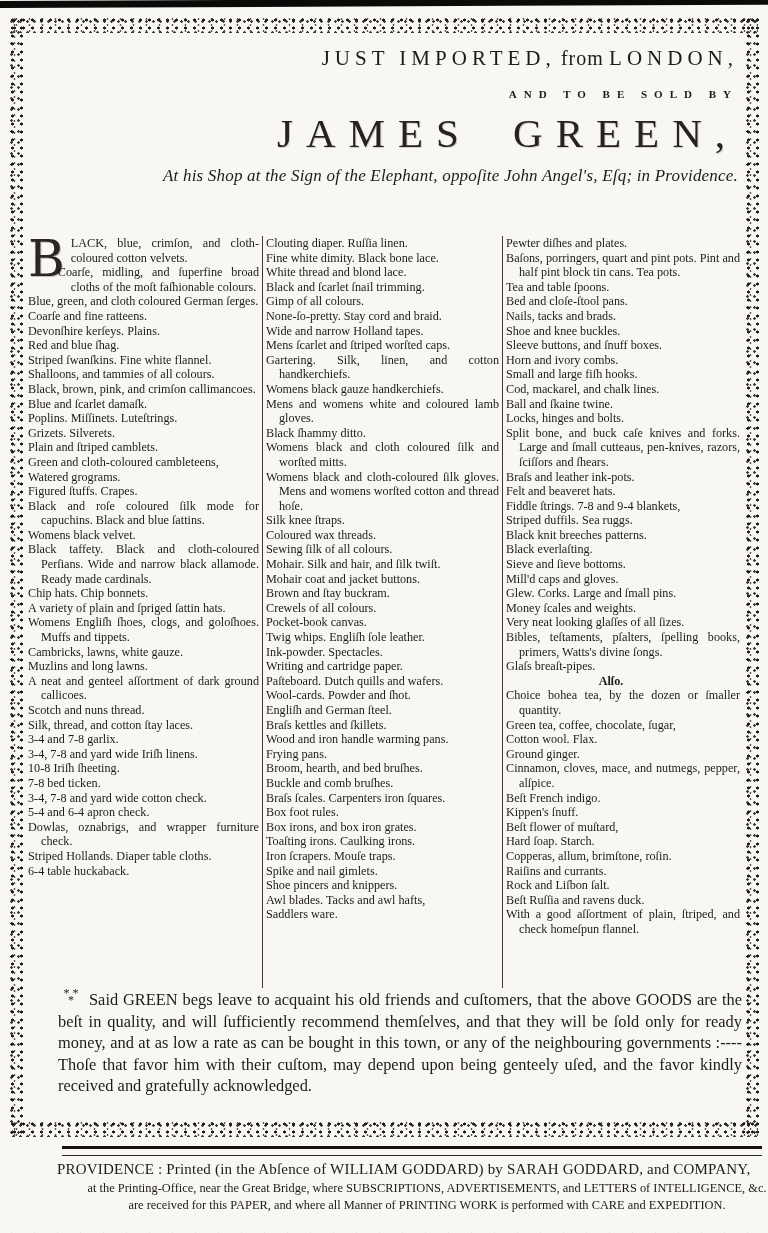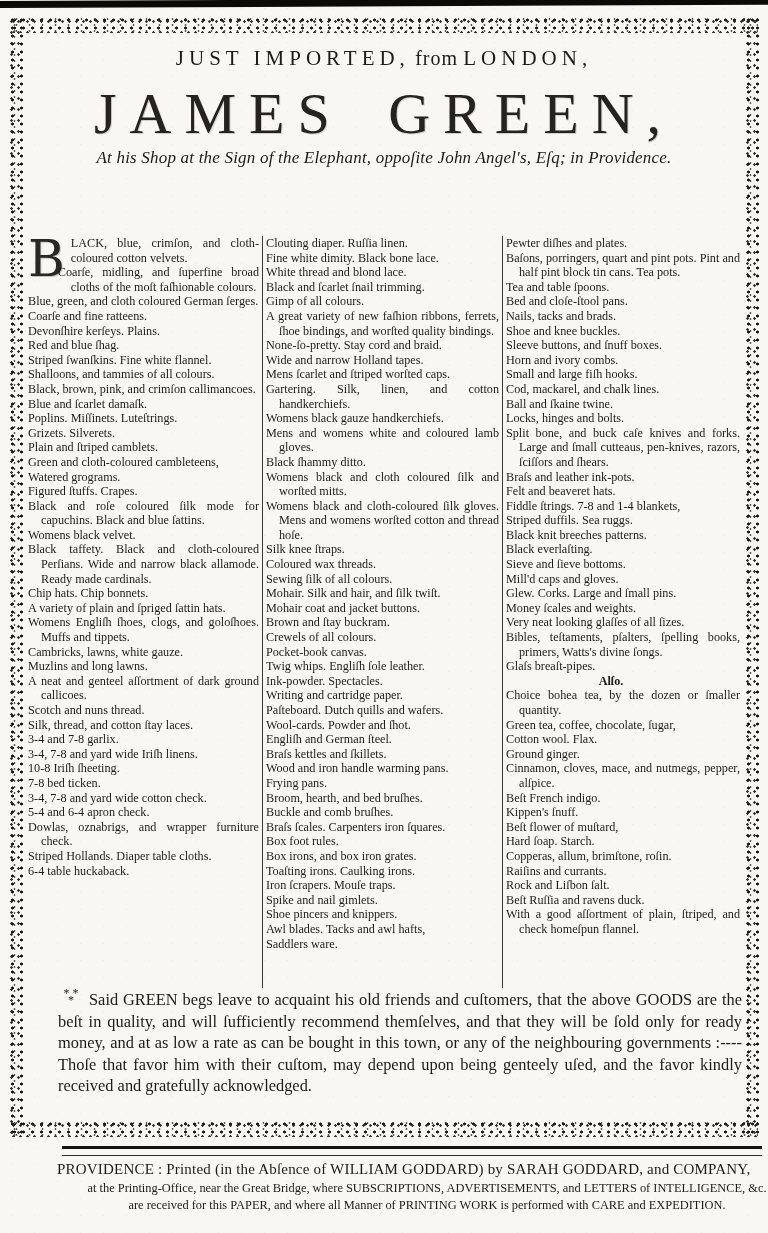--- a/index.html
+++ b/index.html
@@ -25,31 +25,31 @@
       radial-gradient(circle, #211f1c 1.3px, rgba(0,0,0,0) 1.8px),
       radial-gradient(circle, #3b3833 1px, rgba(0,0,0,0) 1.5px),
       radial-gradient(circle, #5a554d .8px, rgba(0,0,0,0) 1.2px);
     background-size:9px 8px, 7px 11px, 13px 6px;
   }
   .orn-top    { left:10px; top:16px;   width:748px; height:17px; }
   .orn-bottom { left:10px; top:1120px; width:748px; height:17px; }
   .orn-left   { left:8px;  top:16px;   width:15px;  height:1121px; }
   .orn-right  { left:744px;top:16px;   width:15px;  height:1121px; }
 
-  header { position:absolute; left:30px; top:46px; width:708px; text-align:center; }
+  header { position:absolute; left:30px; top:46px; width:708px; text-align:right; }
   .h-line1 { font-size:21px; }
   .h-line1 .caps-wide { letter-spacing:5px; }
   .h-line1 .lowercase-word { letter-spacing:1px; font-size:20px; }
   .h-line2 { margin-top:17px; font-size:11px; font-weight:bold; letter-spacing:7px; }
   .merchant {
-    margin-top:9px; font-size:58px; letter-spacing:13px; word-spacing:18px;
+    margin-top:9px; font-size:41px; letter-spacing:13px; word-spacing:18px;
     color:#26231f; text-shadow:1px 1px 0 rgba(30,28,24,.18);
     white-space:nowrap;
   }
-  .subtitle { margin-top:1px; font-size:17px; font-style:italic; letter-spacing:.2px;font-family:Liberation Serif, serif; }
+  .subtitle { margin-top:9px; font-size:17px; font-style:italic; letter-spacing:.2px;font-family:Liberation Serif, serif; }
 
   .columns {
     position:absolute; left:28px; top:236px; width:712px; height:752px;
     display:flex; overflow:hidden;
     font-size:12.2px; line-height:14.6px; text-align:justify;
   }
   .col  { }
   .col1 { width:231px; }
   .col2 { width:233px; }
   .col3 { flex:1; }
@@ -90,20 +90,21 @@
 <div class="orn orn-bottom"></div>
 <div class="orn orn-left"></div>
 <div class="orn orn-right"></div>
 
 <header>
   <div class="h-line1">
     <span class="caps-wide">JUST IMPORTED,</span>
     <span class="lowercase-word">from</span>
     <span class="caps-wide">LONDON,</span>
   </div>
+  <div class="h-line2">AND TO BE SOLD BY</div>
   <div class="merchant">JAMES GREEN,</div>
   <div class="subtitle">At his Shop at the Sign of the Elephant, oppoſite John Angel's, Eſq; in Providence.</div>
 </header>
 
 <main class="columns">
   <div class="col col1">
     <div class="item lead-item">
       <span class="dropcap">B</span><span>LACK, blue, crimſon, and cloth-coloured cotton velvets.</span>
     </div>
     <div>
@@ -145,21 +146,20 @@
       </div>
   </div>
   <div class="vdiv"></div>
   <div class="col col2">
     <div>
         <div class="item">Clouting diaper. Ruſſia linen.</div>
         <div class="item">Fine white dimity. Black bone lace.</div>
         <div class="item">White thread and blond lace.</div>
         <div class="item">Black and ſcarlet ſnail trimming.</div>
         <div class="item">Gimp of all colours.</div>
-        <div class="item">A great variety of new faſhion ribbons, ferrets, ſhoe bindings, and worſted quality bindings.</div>
         <div class="item">None-ſo-pretty. Stay cord and braid.</div>
         <div class="item">Wide and narrow Holland tapes.</div>
         <div class="item">Mens ſcarlet and ſtriped worſted caps.</div>
         <div class="item">Gartering. Silk, linen, and cotton handkerchiefs.</div>
         <div class="item">Womens black gauze handkerchiefs.</div>
         <div class="item">Mens and womens white and coloured lamb gloves.</div>
         <div class="item">Black ſhammy ditto.</div>
         <div class="item">Womens black and cloth coloured ſilk and worſted mitts.</div>
         <div class="item">Womens black and cloth-coloured ſilk gloves. Mens and womens worſted cotton and thread hoſe.</div>
         <div class="item">Silk knee ſtraps.</div>
@@ -203,21 +203,21 @@
         <div class="item">Shoe and knee buckles.</div>
         <div class="item">Sleeve buttons, and ſnuff boxes.</div>
         <div class="item">Horn and ivory combs.</div>
         <div class="item">Small and large fiſh hooks.</div>
         <div class="item">Cod, mackarel, and chalk lines.</div>
         <div class="item">Ball and ſkaine twine.</div>
         <div class="item">Locks, hinges and bolts.</div>
         <div class="item">Split bone, and buck caſe knives and forks. Large and ſmall cutteaus, pen-knives, razors, ſciſſors and ſhears.</div>
         <div class="item">Braſs and leather ink-pots.</div>
         <div class="item">Felt and beaveret hats.</div>
-        <div class="item">Fiddle ſtrings. 7-8 and 1-4 blankets,</div>
+        <div class="item">Fiddle ſtrings. 7-8 and 9-4 blankets,</div>
         <div class="item">Striped duffils. Sea ruggs.</div>
         <div class="item">Black knit breeches patterns.</div>
         <div class="item">Black everlaſting.</div>
         <div class="item">Sieve and ſieve bottoms.</div>
         <div class="item">Mill'd caps and gloves.</div>
         <div class="item">Glew. Corks. Large and ſmall pins.</div>
         <div class="item">Money ſcales and weights.</div>
         <div class="item">Very neat looking glaſſes of all ſizes.</div>
         <div class="item">Bibles, teſtaments, pſalters, ſpelling books, primers, Watts's divine ſongs.</div>
         <div class="item">Glaſs breaſt-pipes.</div>

